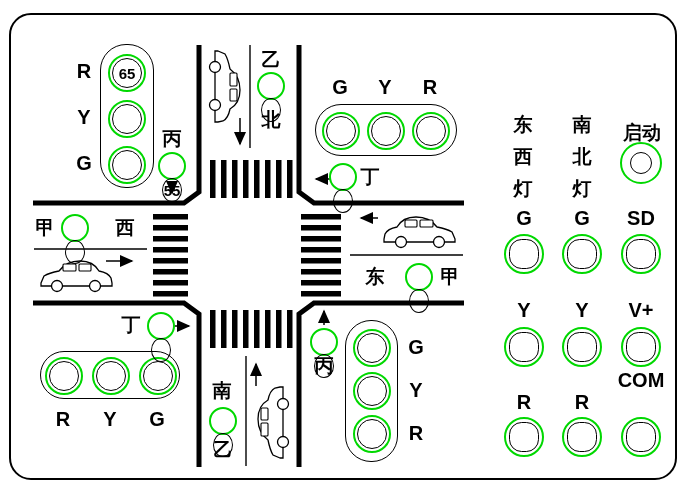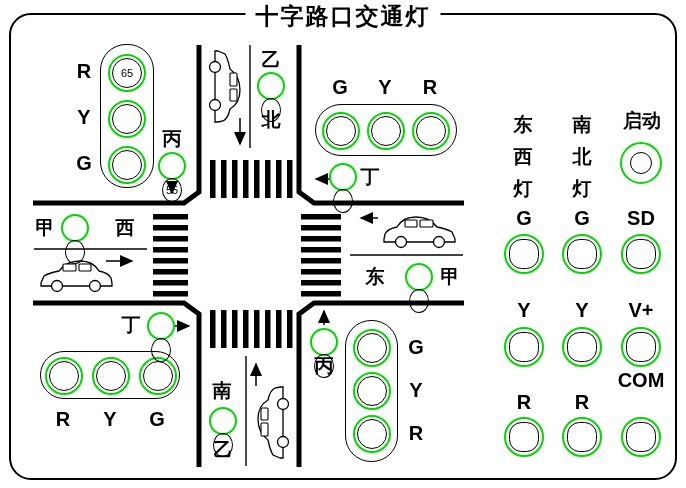--- a/index.html
+++ b/index.html
@@ -9,21 +9,21 @@
          border:2px solid #000;border-radius:22px;box-sizing:border-box;}
   .title{position:absolute;left:50%;top:1px;transform:translateX(-50%);
          font-size:23px;font-weight:bold;letter-spacing:2px;background:#fff;
          padding:0 10px;white-space:nowrap;z-index:3;}
   .roads{position:absolute;left:0;top:0;z-index:1;}
   .tlbox{position:absolute;border:1.5px solid #000;box-sizing:border-box;z-index:2;}
   .lamp{position:absolute;width:38px;height:38px;border:2px solid var(--green,#00d800);
         border-radius:50%;box-sizing:border-box;display:flex;align-items:center;justify-content:center;}
   .lamp-in{width:30px;height:30px;border:1.2px solid #000;border-radius:50%;box-sizing:border-box;
         display:flex;align-items:center;justify-content:center;}
-  .cd{font-size:11px;font-weight:normal;letter-spacing:0;}
+  .cd{font-size:15px;font-weight:bold;letter-spacing:0;}
   .slamp{position:absolute;width:28px;height:28px;border:2px solid var(--green,#00d800);
         border-radius:50%;box-sizing:border-box;display:flex;align-items:center;justify-content:center;z-index:2;}
   .slamp-in{width:20px;height:24px;border:1.2px solid #000;border-radius:50%;box-sizing:border-box;
         display:flex;align-items:center;justify-content:center;margin-top:48px;}
   .lbl{position:absolute;font-weight:bold;text-align:center;line-height:22px;z-index:2;}
   .en{font-size:20px;}
   .cn{font-size:19px;}
   .vcol{position:absolute;width:24px;text-align:center;z-index:2;}
   .vchar{display:block;height:32px;font-size:19px;font-weight:bold;line-height:32px;}
   .startbtn{position:absolute;width:42px;height:42px;border:2px solid var(--green,#00d800);
@@ -32,21 +32,20 @@
   .pbtn{position:absolute;width:40px;height:40px;border:2px solid var(--green,#00d800);
         border-radius:50%;box-sizing:border-box;display:flex;align-items:center;justify-content:center;z-index:2;}
   .pbtn-in{width:30px;height:30px;border:1.3px solid #000;border-radius:42%;box-sizing:border-box;}
 </style>
 </head>
 <body>
 
 <div class="stage">
 
   <div class="frame"></div>
-  <div class="title">十字路口交通灯</div>
 
   <svg class="roads" width="686" height="488" viewBox="0 0 686 488">
     <defs>
       <marker id="ah" markerWidth="12" markerHeight="10" refX="8" refY="4" orient="auto">
         <path d="M0,0 L9,4 L0,8 Z" fill="#000"></path>
       </marker>
       <g id="carShape">
         <path d="M3,28 L6,21 C11,18 16,17 21,16 C27,8 36,6 42,6 C50,6 57,9 61,16 C66,17 71,19 73,23 L74,28 L74,31 L3,31 Z" fill="#fff" stroke="#000" stroke-width="1.3"></path>
         <rect x="25" y="9" width="13" height="7" rx="1" fill="#fff" stroke="#000" stroke-width="1.1"></rect>
         <rect x="41" y="9" width="12" height="7" rx="1" fill="#fff" stroke="#000" stroke-width="1.1"></rect>
@@ -246,21 +245,21 @@
   <div class="vcol" style="left:511px;top:109px">
     <span class="vchar">东</span>
     <span class="vchar">西</span>
     <span class="vchar">灯</span>
   </div>
   <div class="vcol" style="left:570px;top:109px">
     <span class="vchar">南</span>
     <span class="vchar">北</span>
     <span class="vchar">灯</span>
   </div>
-  <div class="lbl cn" style="left:619px;top:110px;width:46px">启动</div>
+  <div class="lbl cn" style="left:619px;top:122px;width:46px">启动</div>
   <div class="startbtn" style="left:620px;top:142px">
       <div class="startbtn-in"></div>
     </div>
 
   <div class="lbl en" style="left:496px;top:207px;width:56px">G</div>
   <div class="lbl en" style="left:554px;top:207px;width:56px">G</div>
   <div class="lbl en" style="left:613px;top:207px;width:56px">SD</div>
   <div class="pbtn" style="left:504px;top:234px">
       <div class="pbtn-in"></div>
     </div>

